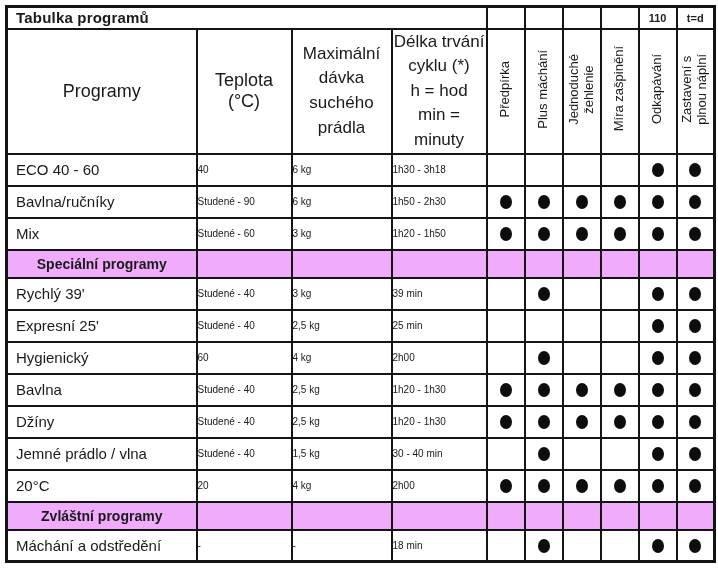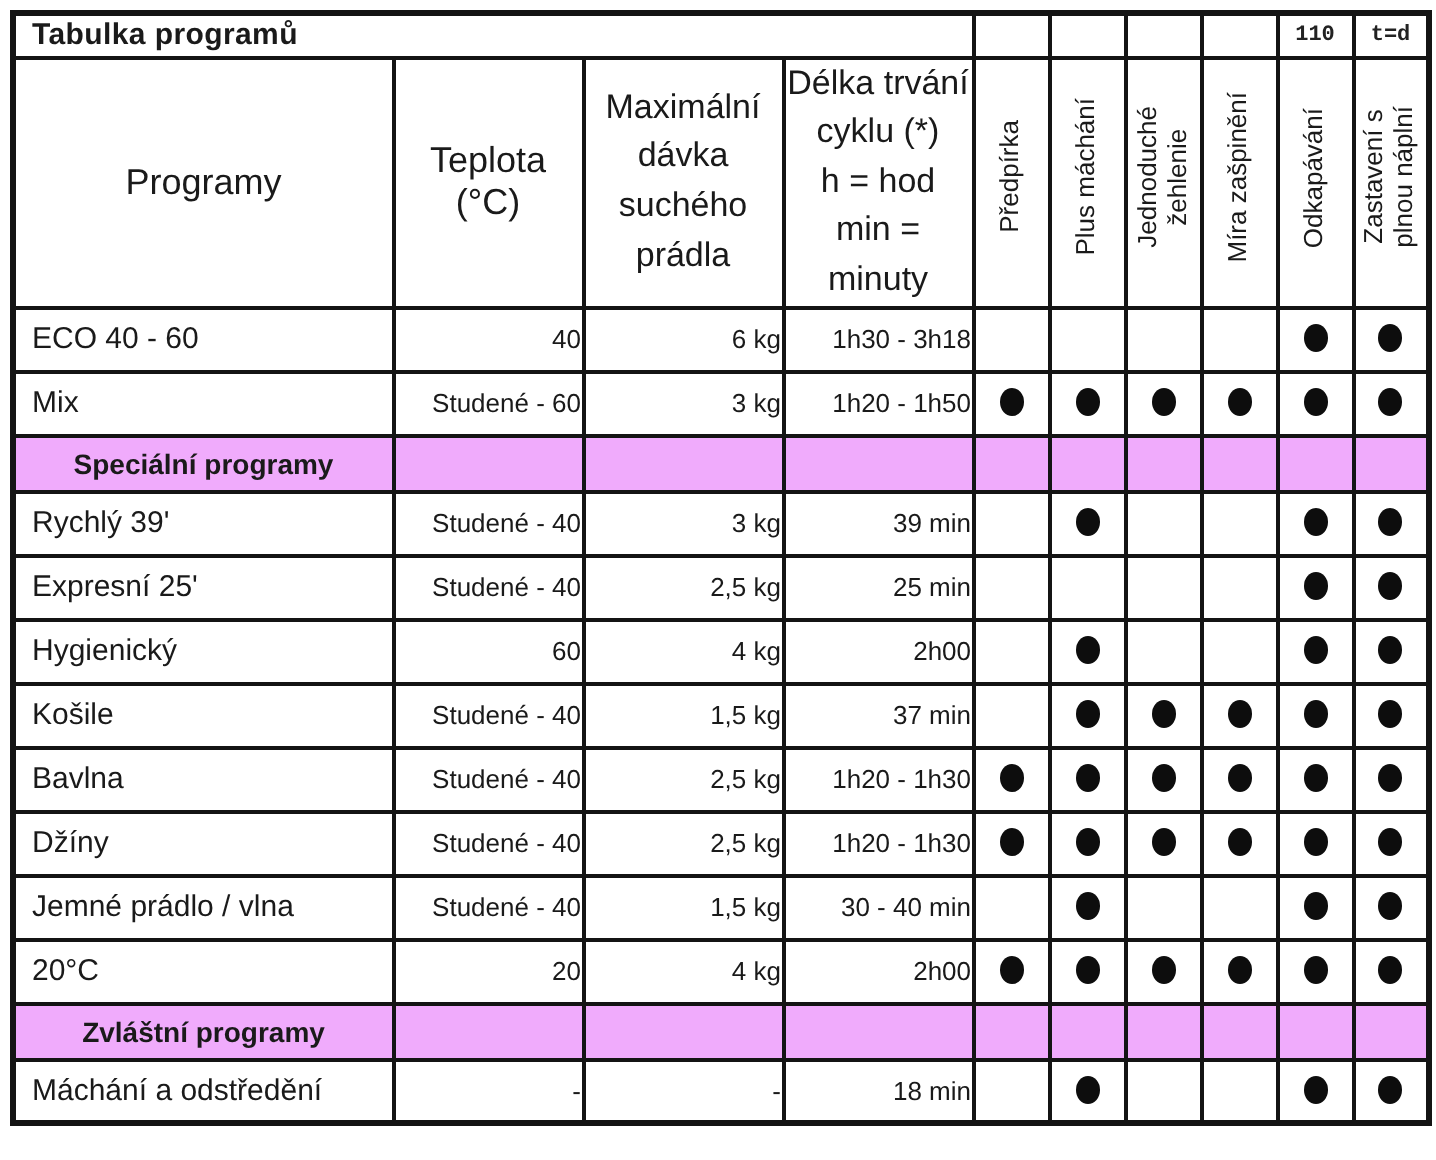--- a/index.html
+++ b/index.html
@@ -40,21 +40,21 @@
   
   tr.title-row td { height: 22px; }
   .table-title {
     font-weight: bold;
     font-size: 15px;
     padding-left: 8px;
     letter-spacing: 0.2px;
   }
   .icon-cell {
     text-align: center;
-    font-family: Liberation Mono, monospace;
+    font-family: Liberation Sans, sans-serif;
     font-size: 11px;
     font-weight: bold;
     letter-spacing: 0px;
     color: #222;
   }
 
   
   tr.header-row td { height: 110px; text-align: center; }
   .h-programs { font-size: 18px; margin-left: 29px; }
   .h-temp     { font-size: 18px; }
@@ -74,22 +74,22 @@
 
   
   tr.data-row td { height: 32px; }
   tr.section-row td { height: 28px; background: #f0abfc; }
   .cell-name {
     font-size: 15px;
     padding-left: 8px;
     text-align: left;
   }
   .cell-val {
-    font-size: 13px;
-    text-align: right;
+    font-size: 10px;
+    text-align: left;
   }
   .section-name {
     font-weight: bold;
     font-size: 14px;
     text-align: center;
   }
   .dot-cell { text-align: center; }
   .dot {
     display: inline-block;
     width: 12px;
@@ -152,20 +152,32 @@
           <td class="cell-val">6 kg</td>
           <td class="cell-val">1h30 - 3h18</td>
           <td class="dot-cell"></td>
           <td class="dot-cell"></td>
           <td class="dot-cell"></td>
           <td class="dot-cell"></td>
           <td class="dot-cell"><span class="dot"></span></td>
           <td class="dot-cell"><span class="dot"></span></td>
         </tr>
         <tr class="data-row">
+          <td class="cell-name">Bavlna/ručníky</td>
+          <td class="cell-val">Studené - 90</td>
+          <td class="cell-val">6 kg</td>
+          <td class="cell-val">1h50 - 2h30</td>
+          <td class="dot-cell"><span class="dot"></span></td>
+          <td class="dot-cell"><span class="dot"></span></td>
+          <td class="dot-cell"><span class="dot"></span></td>
+          <td class="dot-cell"><span class="dot"></span></td>
+          <td class="dot-cell"><span class="dot"></span></td>
+          <td class="dot-cell"><span class="dot"></span></td>
+        </tr>
+        <tr class="data-row">
           <td class="cell-name">Mix</td>
           <td class="cell-val">Studené - 60</td>
           <td class="cell-val">3 kg</td>
           <td class="cell-val">1h20 - 1h50</td>
           <td class="dot-cell"><span class="dot"></span></td>
           <td class="dot-cell"><span class="dot"></span></td>
           <td class="dot-cell"><span class="dot"></span></td>
           <td class="dot-cell"><span class="dot"></span></td>
           <td class="dot-cell"><span class="dot"></span></td>
           <td class="dot-cell"><span class="dot"></span></td>
@@ -212,32 +224,20 @@
           <td class="cell-val">4 kg</td>
           <td class="cell-val">2h00</td>
           <td class="dot-cell"></td>
           <td class="dot-cell"><span class="dot"></span></td>
           <td class="dot-cell"></td>
           <td class="dot-cell"></td>
           <td class="dot-cell"><span class="dot"></span></td>
           <td class="dot-cell"><span class="dot"></span></td>
         </tr>
         <tr class="data-row">
-          <td class="cell-name">Košile</td>
-          <td class="cell-val">Studené - 40</td>
-          <td class="cell-val">1,5 kg</td>
-          <td class="cell-val">37 min</td>
-          <td class="dot-cell"></td>
-          <td class="dot-cell"><span class="dot"></span></td>
-          <td class="dot-cell"><span class="dot"></span></td>
-          <td class="dot-cell"><span class="dot"></span></td>
-          <td class="dot-cell"><span class="dot"></span></td>
-          <td class="dot-cell"><span class="dot"></span></td>
-        </tr>
-        <tr class="data-row">
           <td class="cell-name">Bavlna</td>
           <td class="cell-val">Studené - 40</td>
           <td class="cell-val">2,5 kg</td>
           <td class="cell-val">1h20 - 1h30</td>
           <td class="dot-cell"><span class="dot"></span></td>
           <td class="dot-cell"><span class="dot"></span></td>
           <td class="dot-cell"><span class="dot"></span></td>
           <td class="dot-cell"><span class="dot"></span></td>
           <td class="dot-cell"><span class="dot"></span></td>
           <td class="dot-cell"><span class="dot"></span></td>

